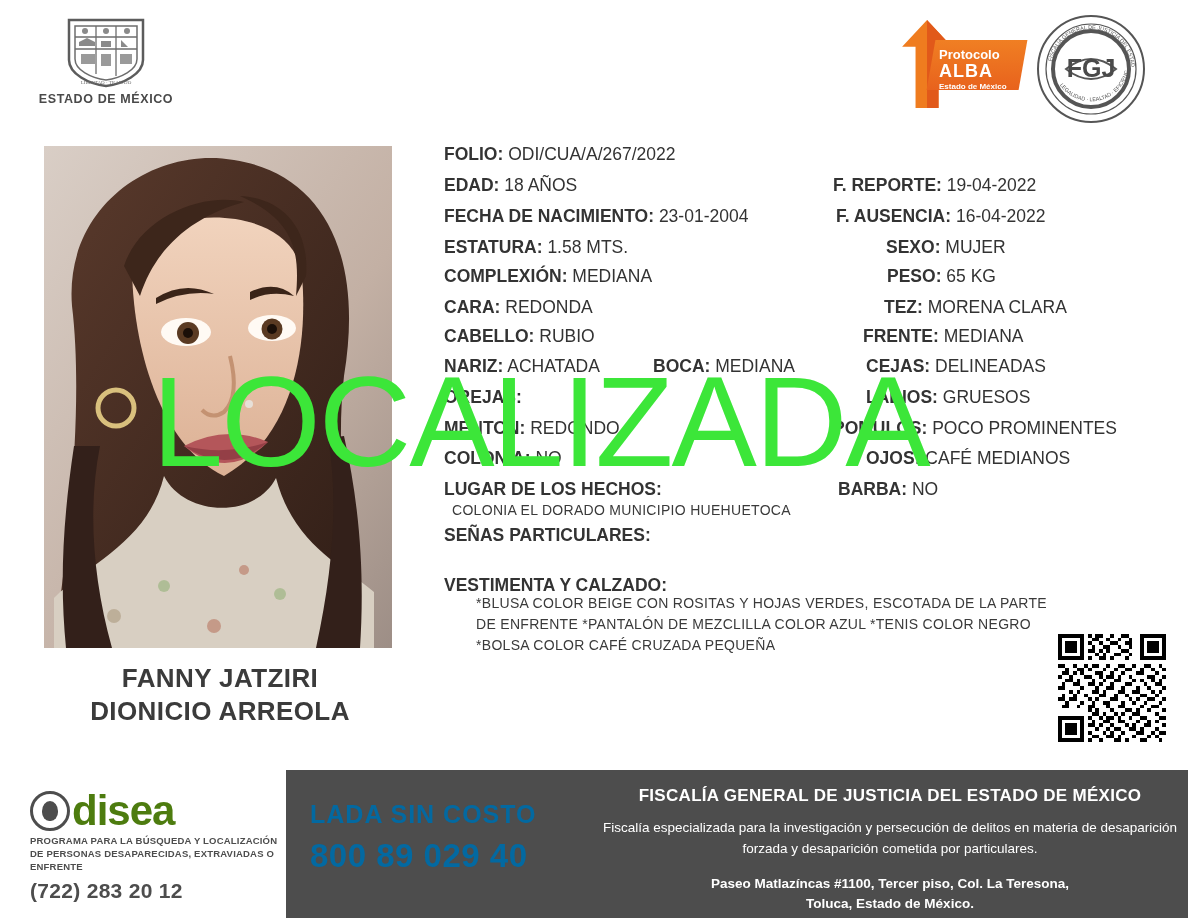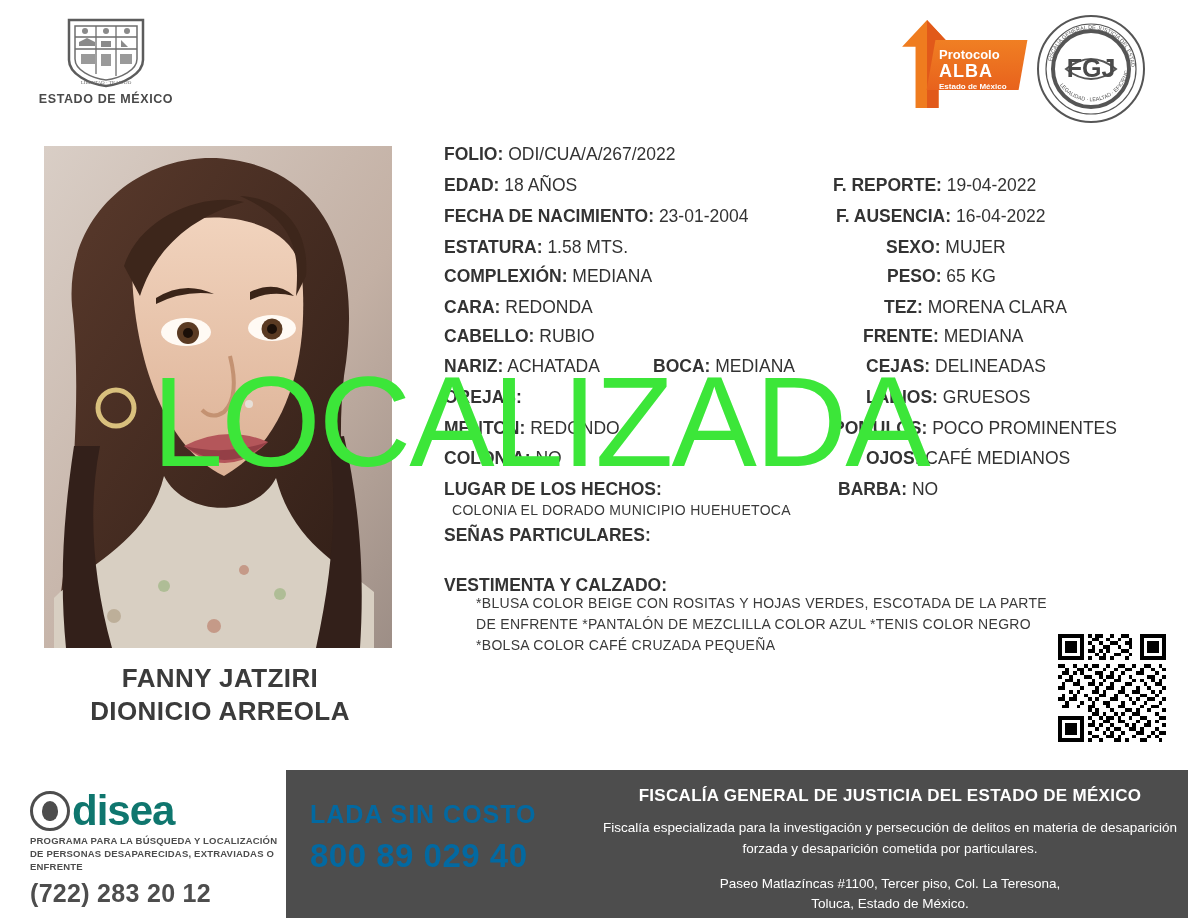--- a/index.html
+++ b/index.html
@@ -172,31 +172,31 @@
 
   .fgj-block {
     position: absolute;
     left: 600px; top: 786px;
     width: 580px;
     text-align: center;
     color: #ffffff;
   }
   .fgj-title { font-size: 17px; font-weight: bold; letter-spacing: 0.3px; }
   .fgj-desc { font-size: 13.5px; margin-top: 12px; line-height: 1.55; }
-  .fgj-addr { font-size: 13.5px; font-weight: normal; margin-top: 14px; line-height: 1.5; }
+  .fgj-addr { font-size: 13.5px; font-weight: bold; margin-top: 14px; line-height: 1.5; }
 
   .odisea {
     position: absolute;
     left: 30px; top: 790px;
     width: 250px;
   }
   .odisea-word {
     font-size: 42px;
     font-weight: bold;
-    color: #0f766e;
+    color: #4d7c0f;
     letter-spacing: -1px;
     line-height: 1;
     display: flex;
     align-items: center;
     text-align: center;
   }
   .odisea-icon {
     width: 40px; height: 40px;
     border: 3px solid #4d4d4d;
     border-radius: 50%;
@@ -213,21 +213,21 @@
   }
   .odisea-sub {
     font-size: 9.5px;
     font-weight: bold;
     color: #4d4d4d;
     line-height: 1.35;
     margin-top: 3px;
     letter-spacing: 0.2px;
   }
   .odisea-phone {
-    font-size: 25px;
+    font-size: 21px;
     font-weight: bold;
     color: #4d4d4d;
     margin-top: 6px;
     letter-spacing: 0.3px;
   }
 </style>
 </head>
 <body>
 
 <div class="header">

